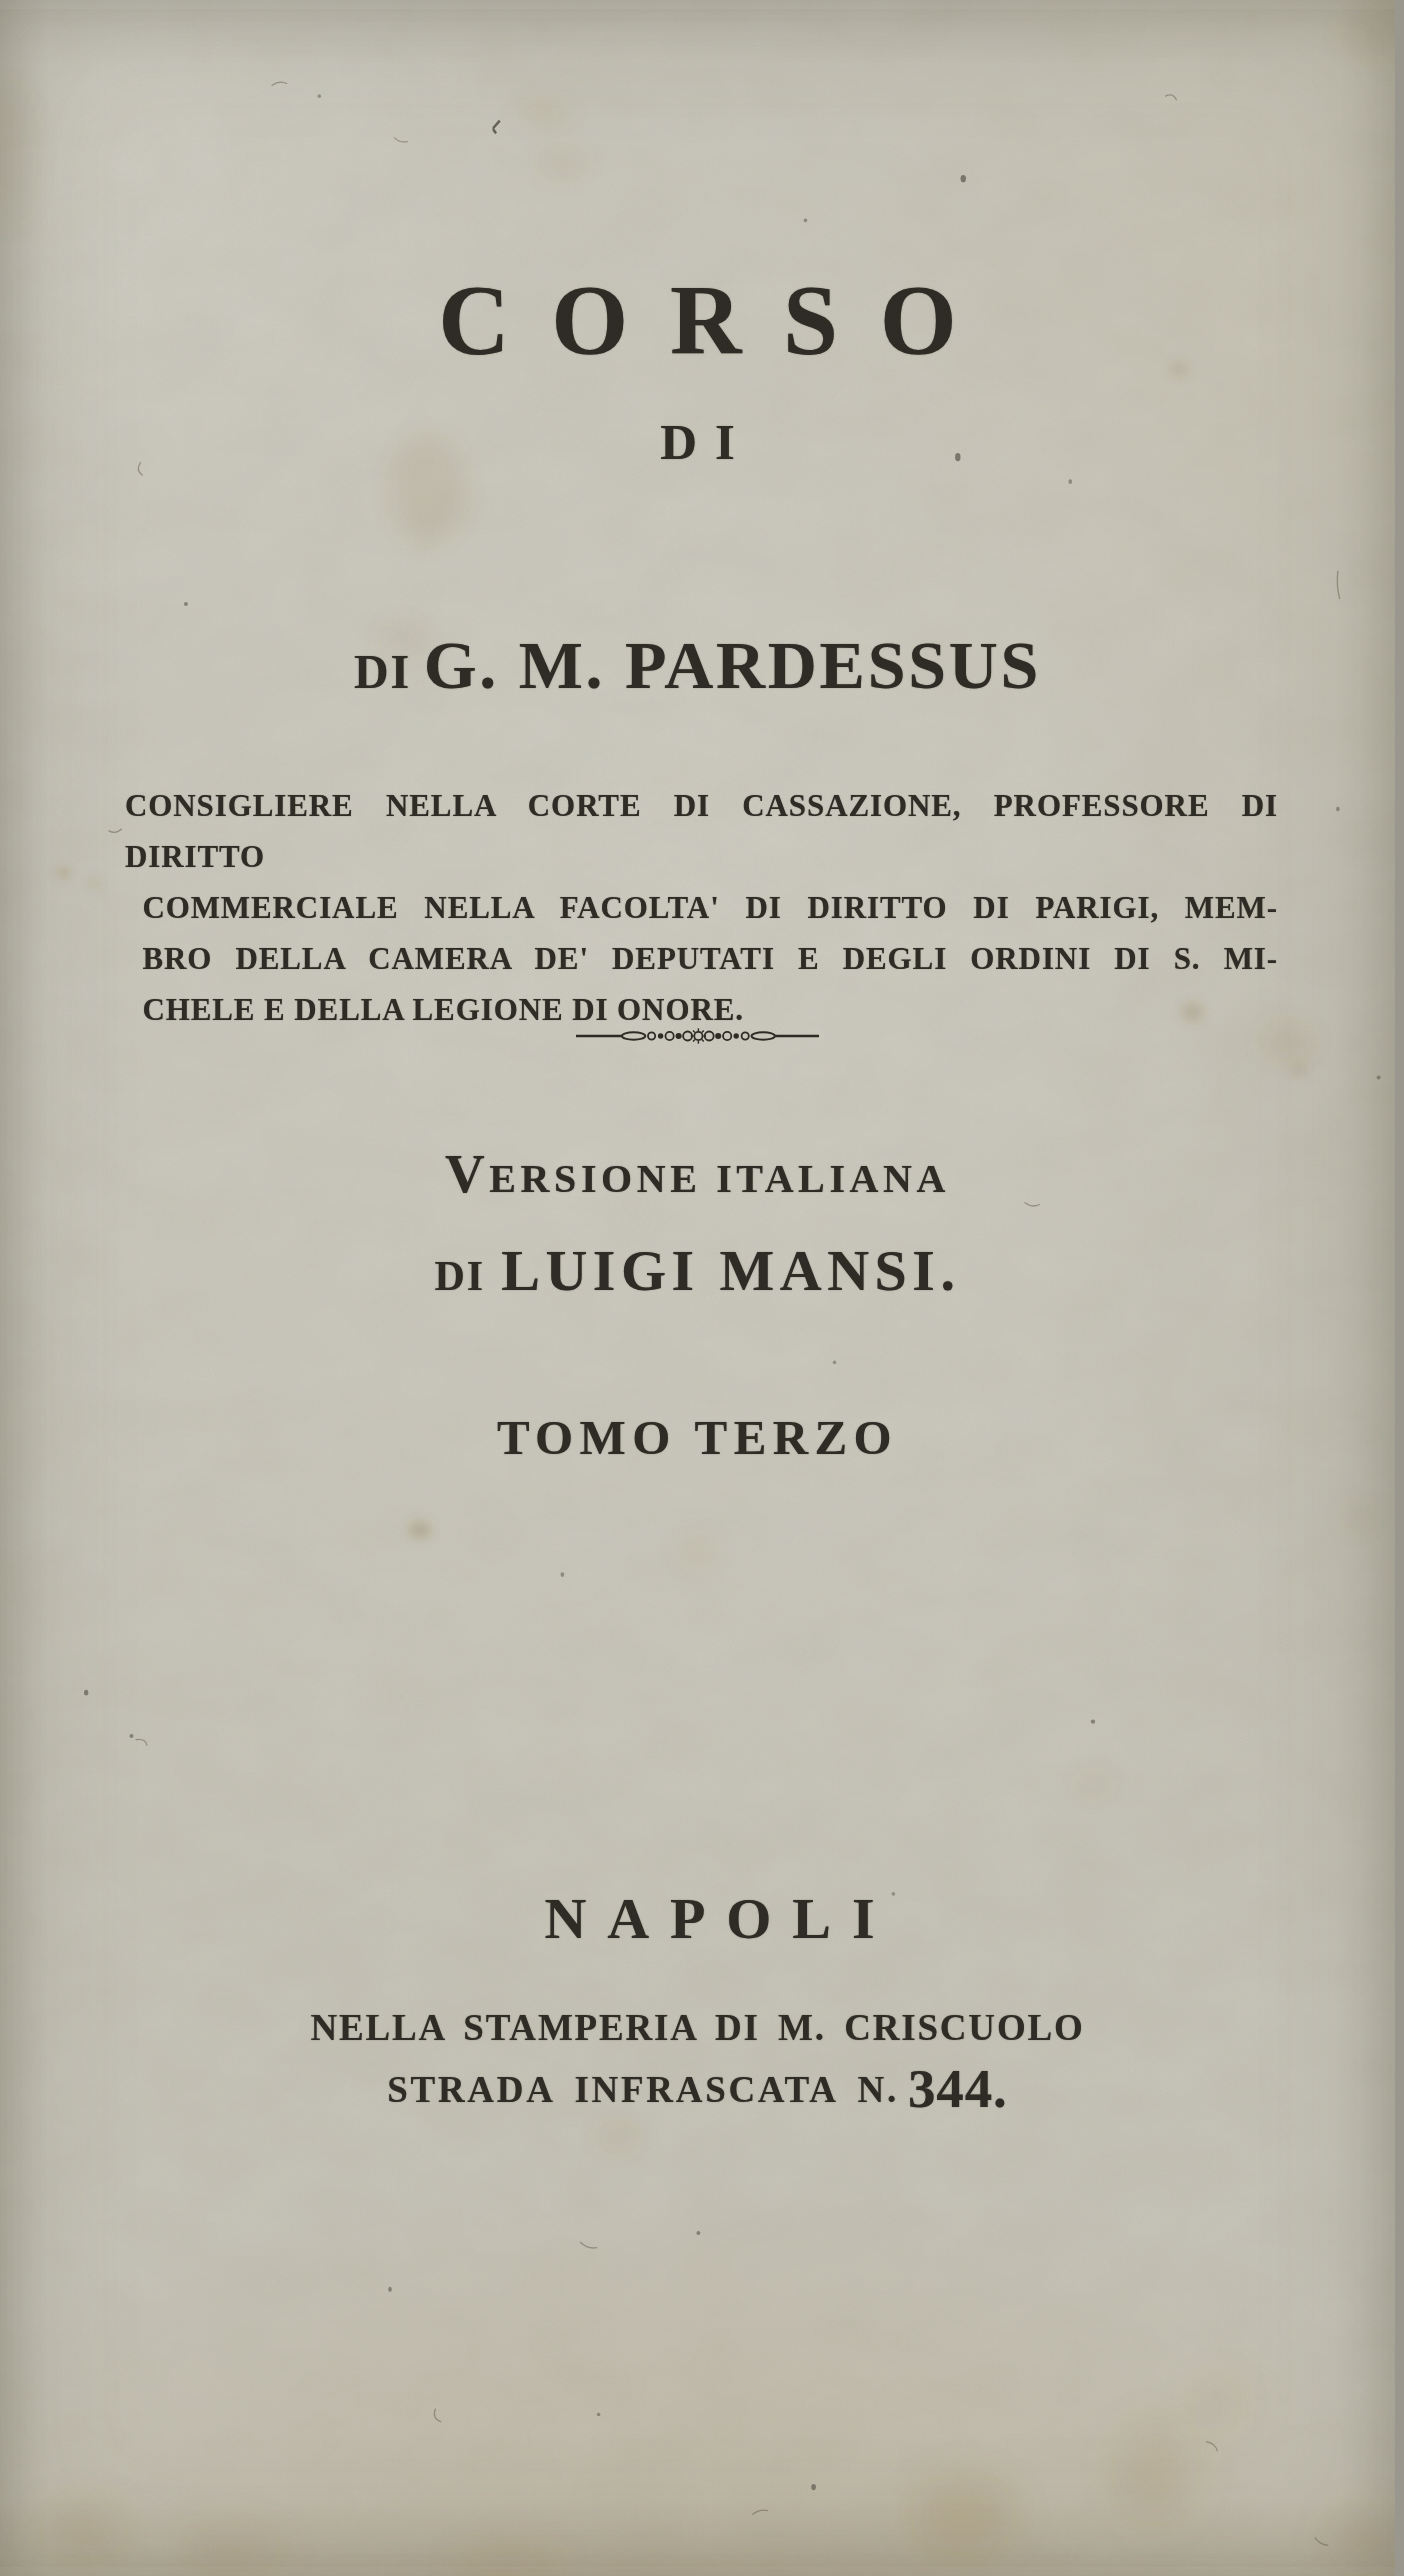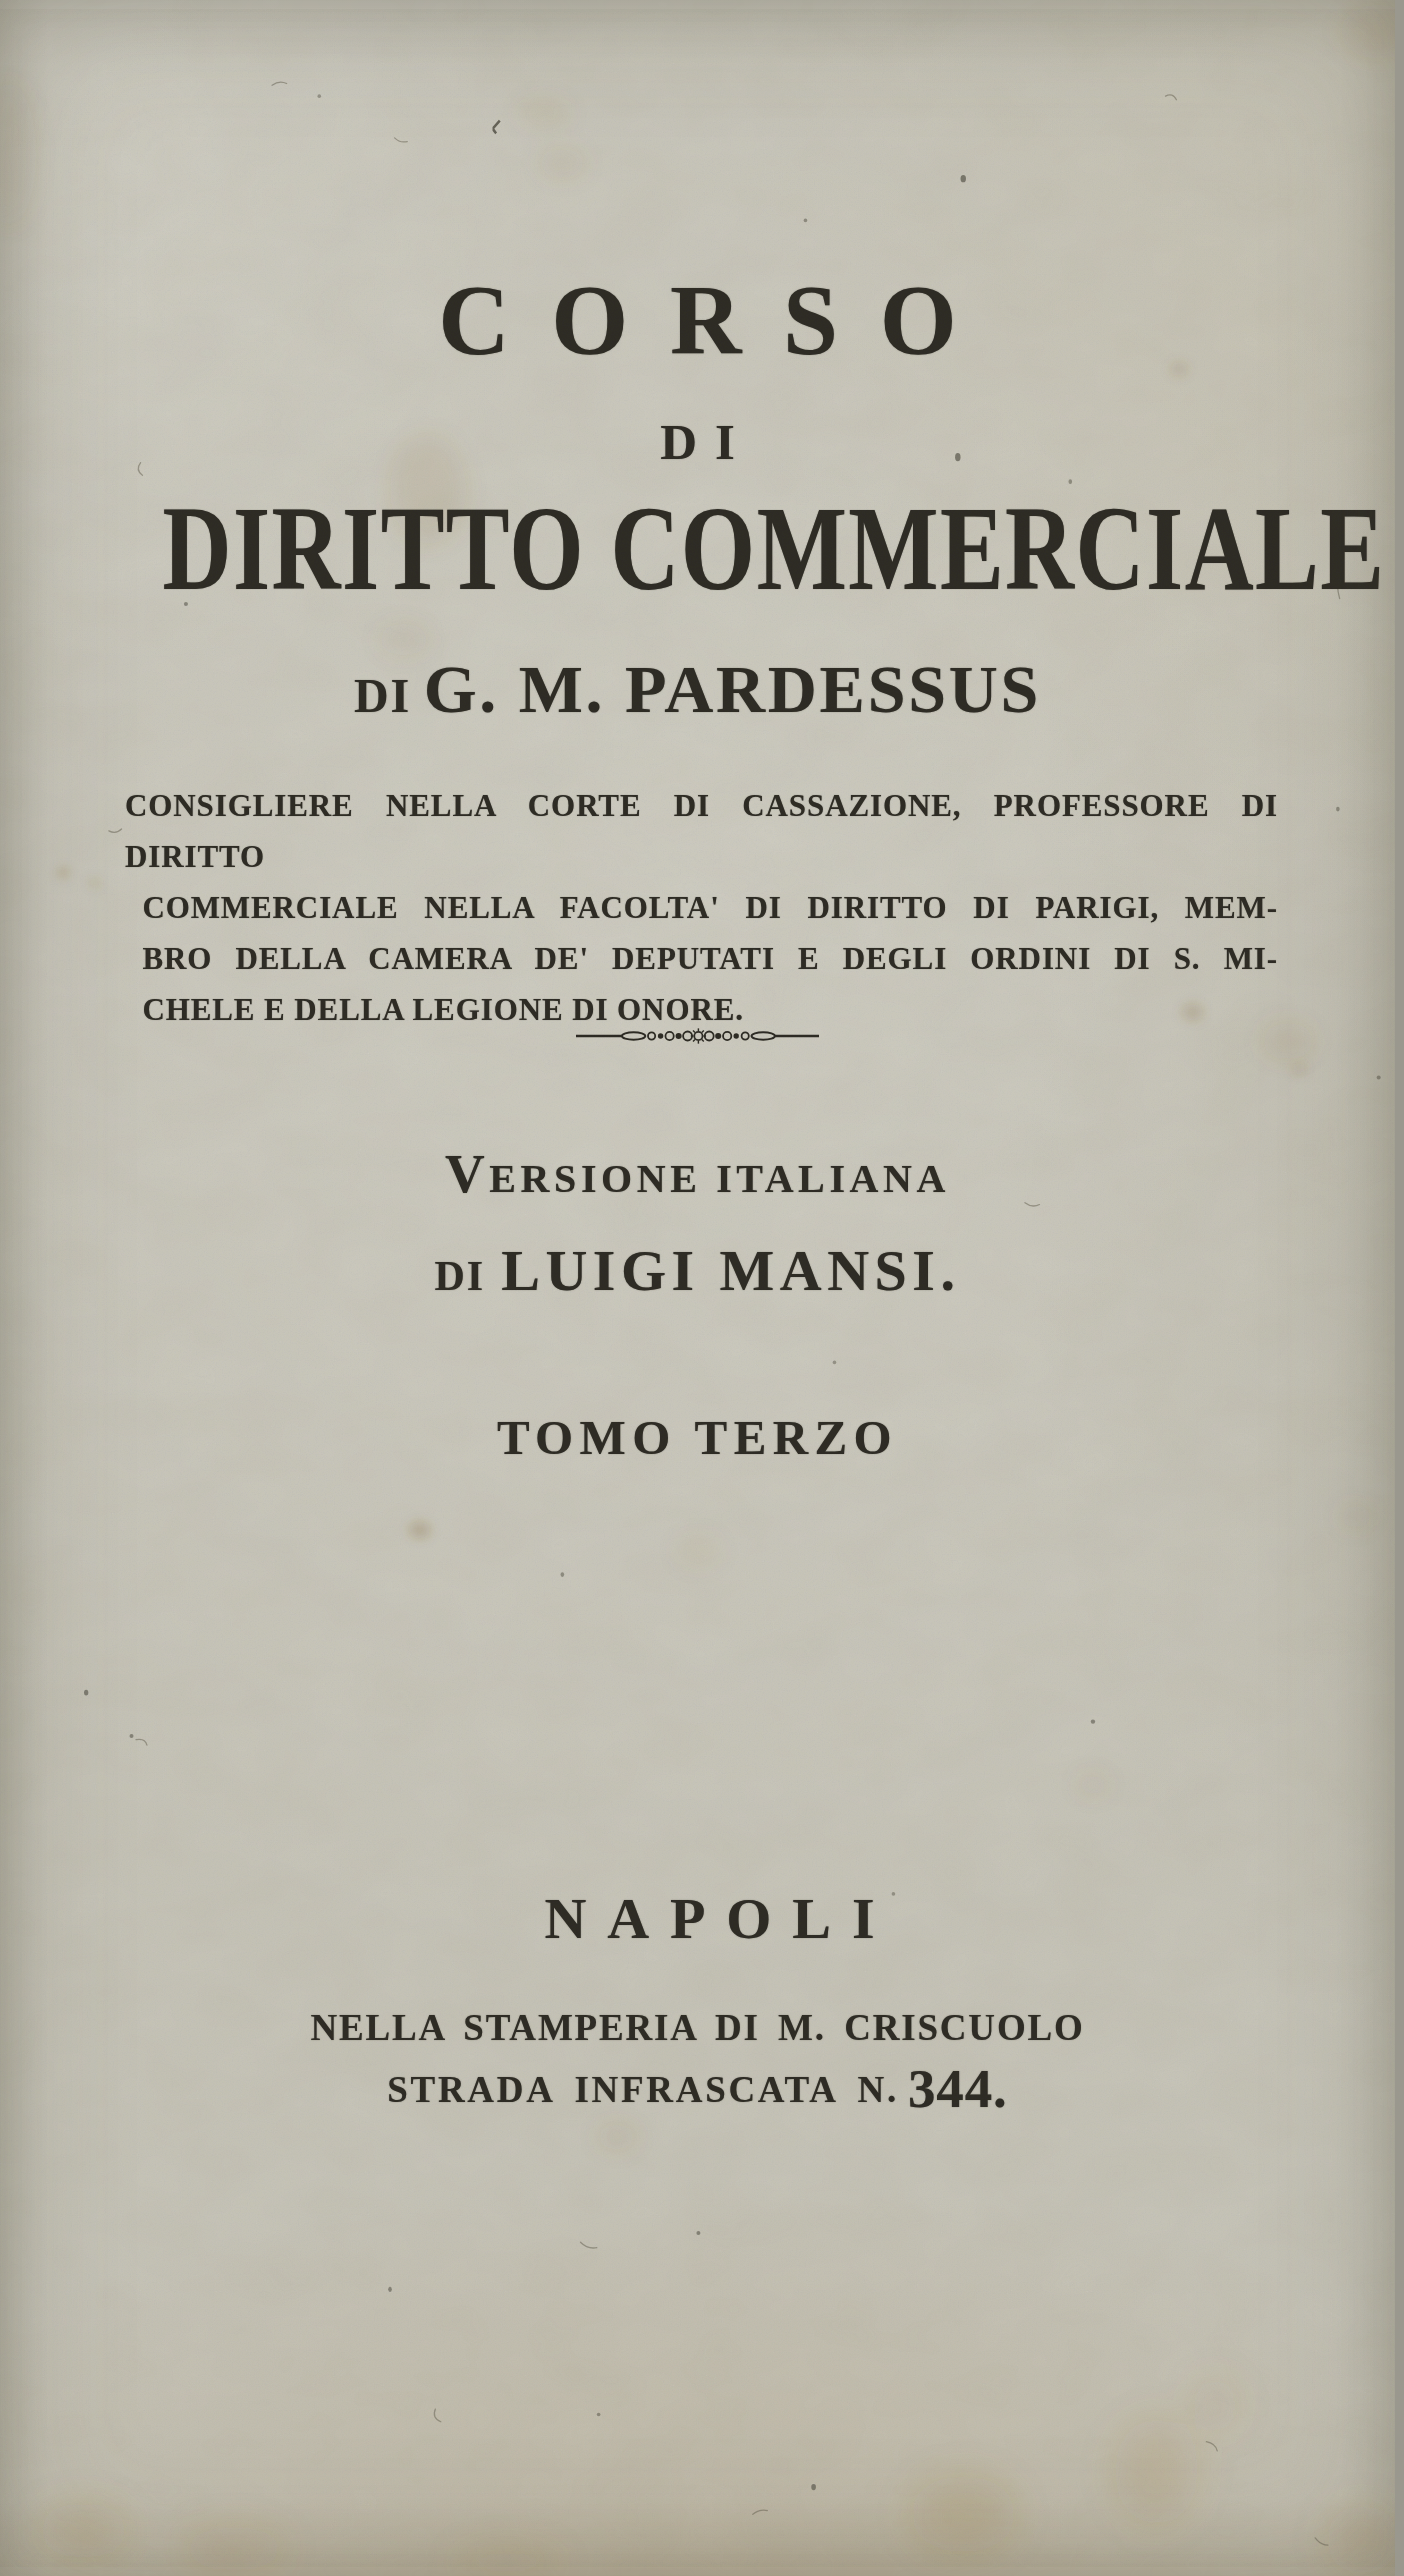--- a/index.html
+++ b/index.html
@@ -25,21 +25,21 @@
     text-align:center;
     white-space:nowrap;
     font-weight:bold;
     color:#2e2c26;
     text-shadow:0 0 1.2px rgba(45,43,37,0.55);
   }
   .corso{top:263px;font-size:99px;letter-spacing:0.42em;padding-left:0.42em;}
   .di-connector{top:413px;font-size:51px;letter-spacing:0.35em;padding-left:0.35em;}
   .main-title{top:479px;font-size:121px;letter-spacing:1.8px;}
   .main-title .squeeze{display:inline-block;transform:scaleX(0.79);transform-origin:50% 50%;}
-  .author-line{top:650px;font-size:68px;letter-spacing:2.7px;}
+  .author-line{top:626px;font-size:68px;letter-spacing:2.7px;}
   .author-line .prefix{font-size:48px;letter-spacing:1.8px;margin-right:12.8px;}
   .credentials{
     position:absolute;left:125px;top:780px;width:1153px;
     font-size:31px;line-height:51px;font-weight:bold;
     letter-spacing:0.9px;color:#2e2c26;
     text-shadow:0 0 1.1px rgba(45,43,37,0.5);
   }
   .credentials .cred-line{text-align:justify;text-align-last:justify;}
   .credentials .cred-line.indented{padding-left:17.4px;}
   .credentials .cred-line.last{text-align:left;text-align-last:left;}
@@ -154,21 +154,20 @@
       <path d="M830 2762 q8 -6 16 -4"></path>
       <path d="M1450 2788 q6 8 14 8"></path>
       <path d="M1475 620 q-2 16 2 30"></path>
     </g>
   </svg>
 
   <div class="textline corso">CORSO</div>
 
   <div class="textline di-connector">DI</div>
 
-  <div class="textline main-title"><span class="squeeze">DIRITTO COMMERCIALE</span></div>
 
   <div class="textline author-line"><span class="prefix">DI</span><span>G. M. PARDESSUS</span></div>
 
   <div class="credentials">
     <div class="cred-line">CONSIGLIERE NELLA CORTE DI CASSAZIONE, PROFESSORE DI DIRITTO</div>
     <div class="cred-line indented">COMMERCIALE NELLA FACOLTA' DI DIRITTO DI PARIGI, MEM-</div>
     <div class="cred-line indented">BRO DELLA CAMERA DE' DEPUTATI E DEGLI ORDINI DI S. MI-</div>
     <div class="cred-line indented last">CHELE E DELLA LEGIONE DI ONORE.</div>
   </div>
 

